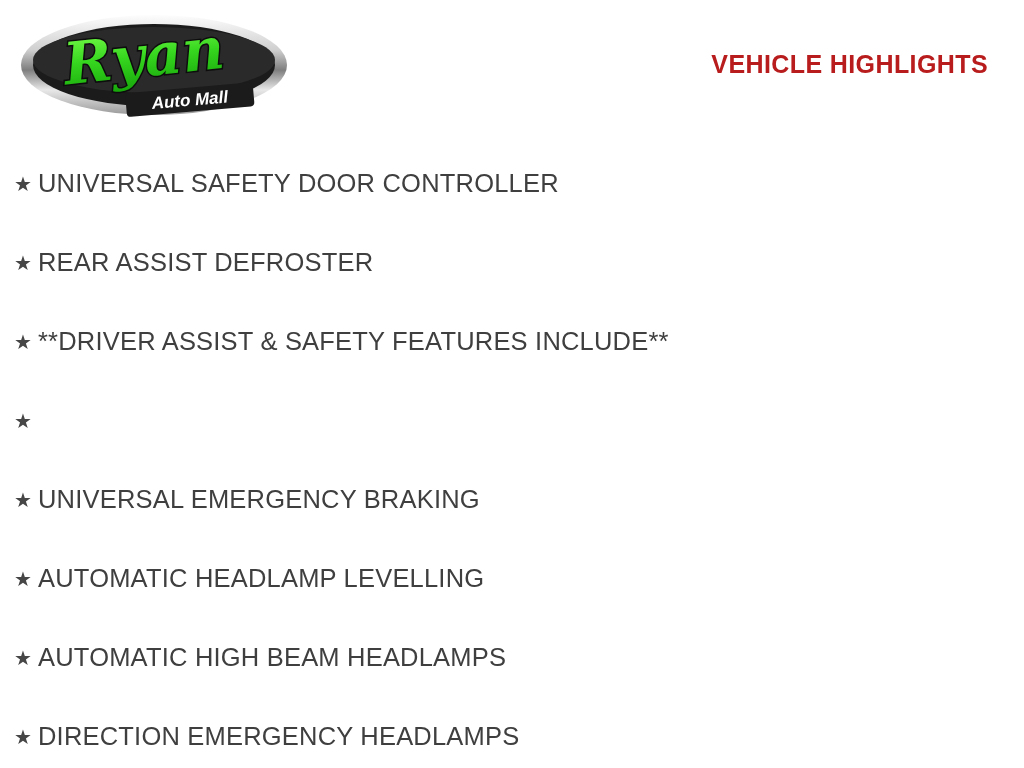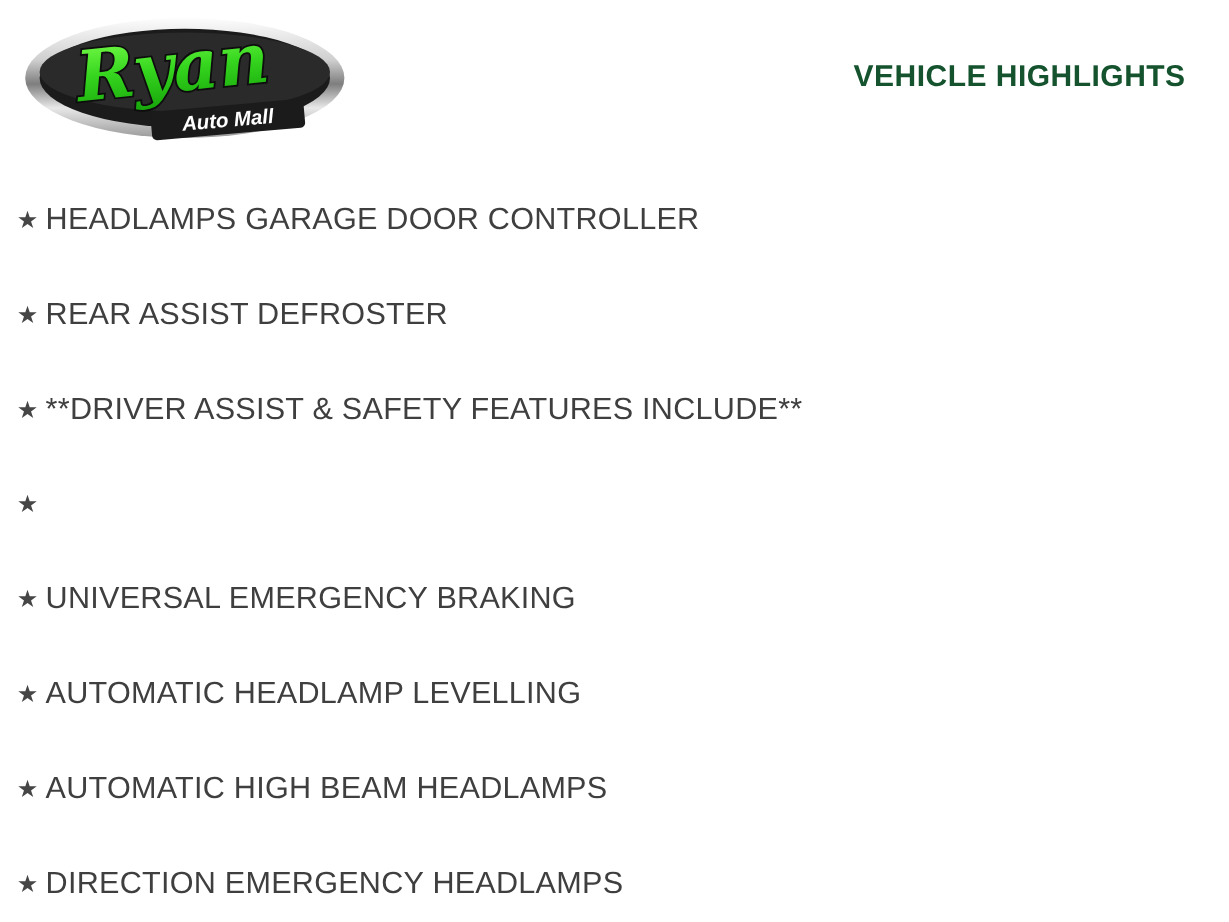--- a/index.html
+++ b/index.html
@@ -31,21 +31,21 @@
   }
   .logo svg { display: block; }
 
   .header-title {
     position: absolute;
     right: 36px;
     top: 50px;
     font-size: 25px;
     font-weight: bold;
     letter-spacing: 0.4px;
-    color: #14532d;
+    color: #b91c1c;
     white-space: nowrap;
   }
 
   
   .highlights {
     position: absolute;
     top: 144px;
     left: 0;
     right: 0;
     padding: 0;
@@ -107,21 +107,21 @@
       </g>
     </svg>
   </div>
 
   <div class="header-title">VEHICLE HIGHLIGHTS</div>
 </div>
 
 <ul class="highlights">
   <li class="highlight-item">
     <span class="bullet-star">★</span>
-    <span class="highlight-text">HEADLAMPS GARAGE DOOR CONTROLLER</span>
+    <span class="highlight-text">UNIVERSAL SAFETY DOOR CONTROLLER</span>
   </li>
   <li class="highlight-item">
     <span class="bullet-star">★</span>
     <span class="highlight-text">REAR ASSIST DEFROSTER</span>
   </li>
   <li class="highlight-item">
     <span class="bullet-star">★</span>
     <span class="highlight-text">**DRIVER ASSIST &amp; SAFETY FEATURES INCLUDE**</span>
   </li>
   <li class="highlight-item">

